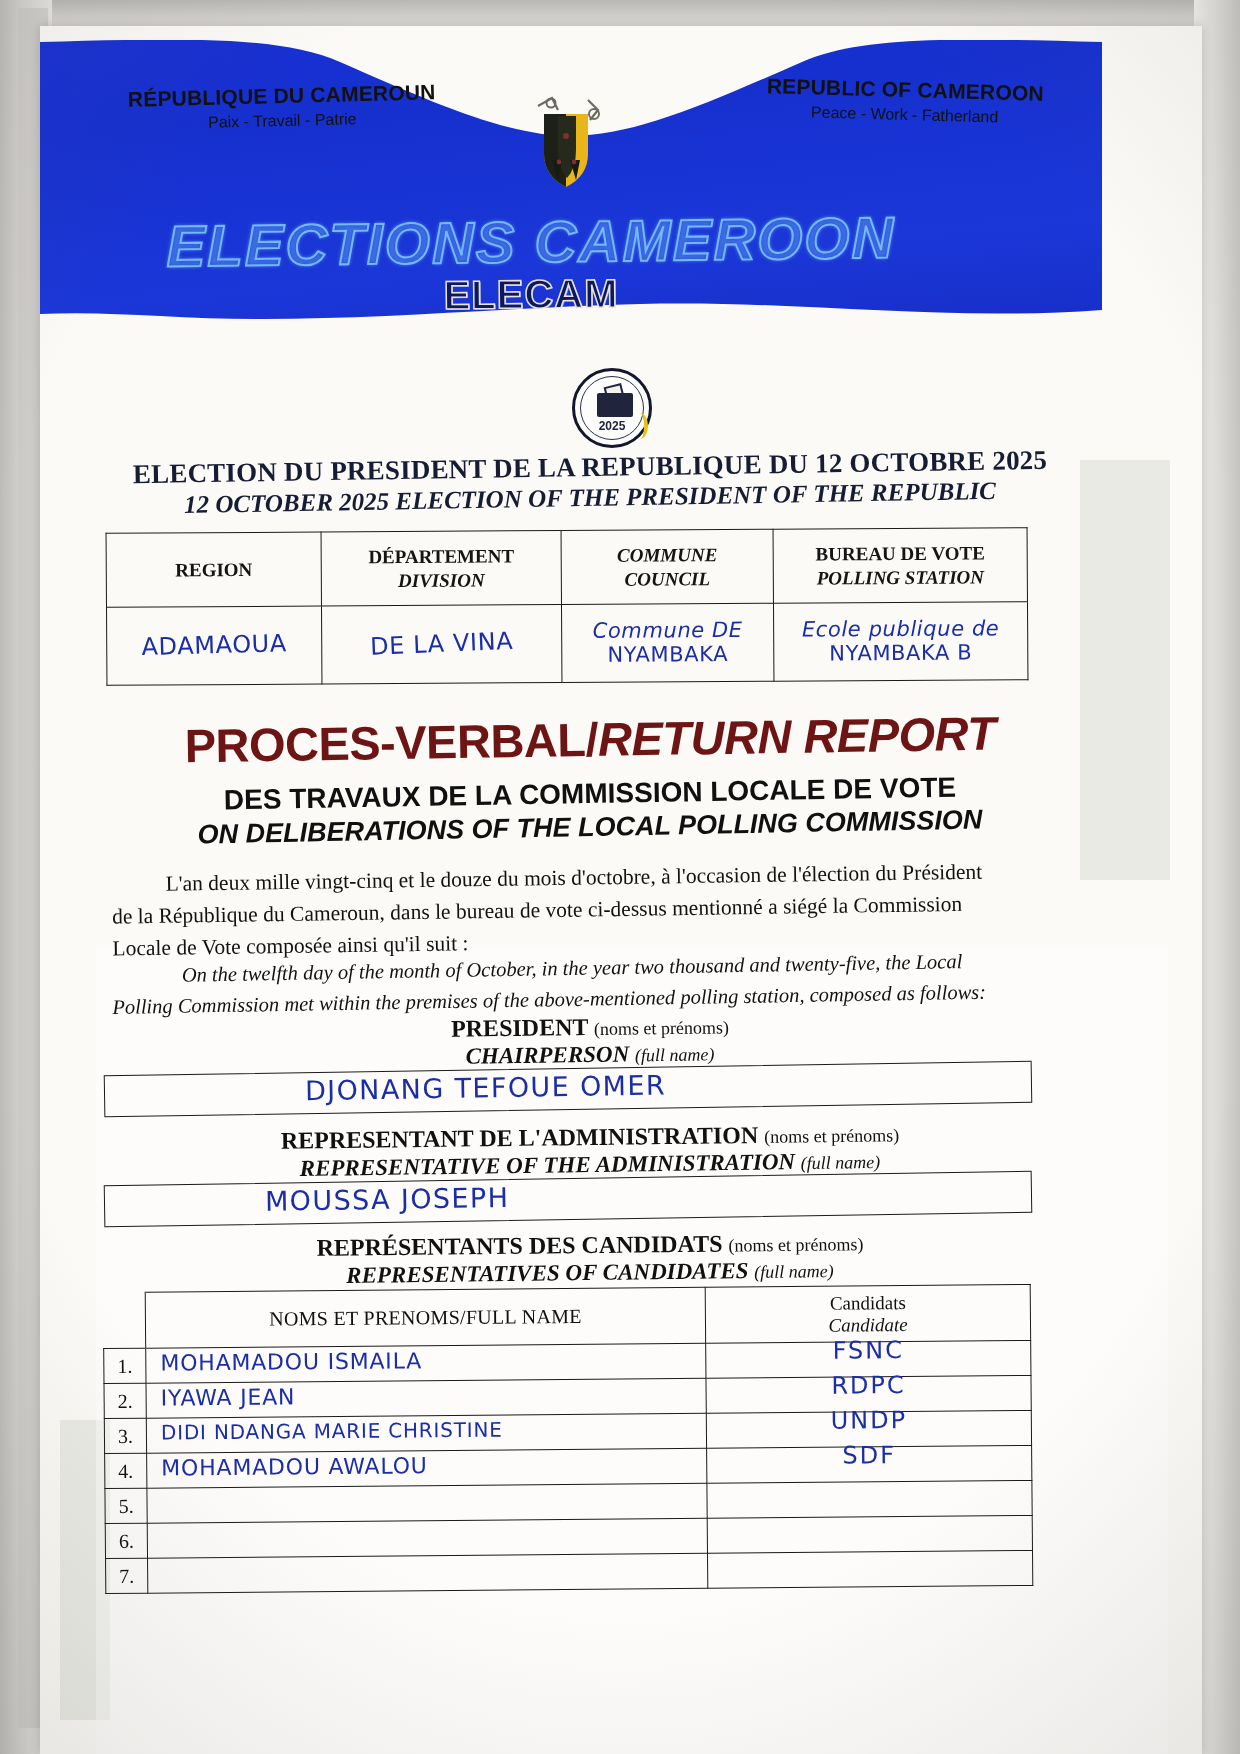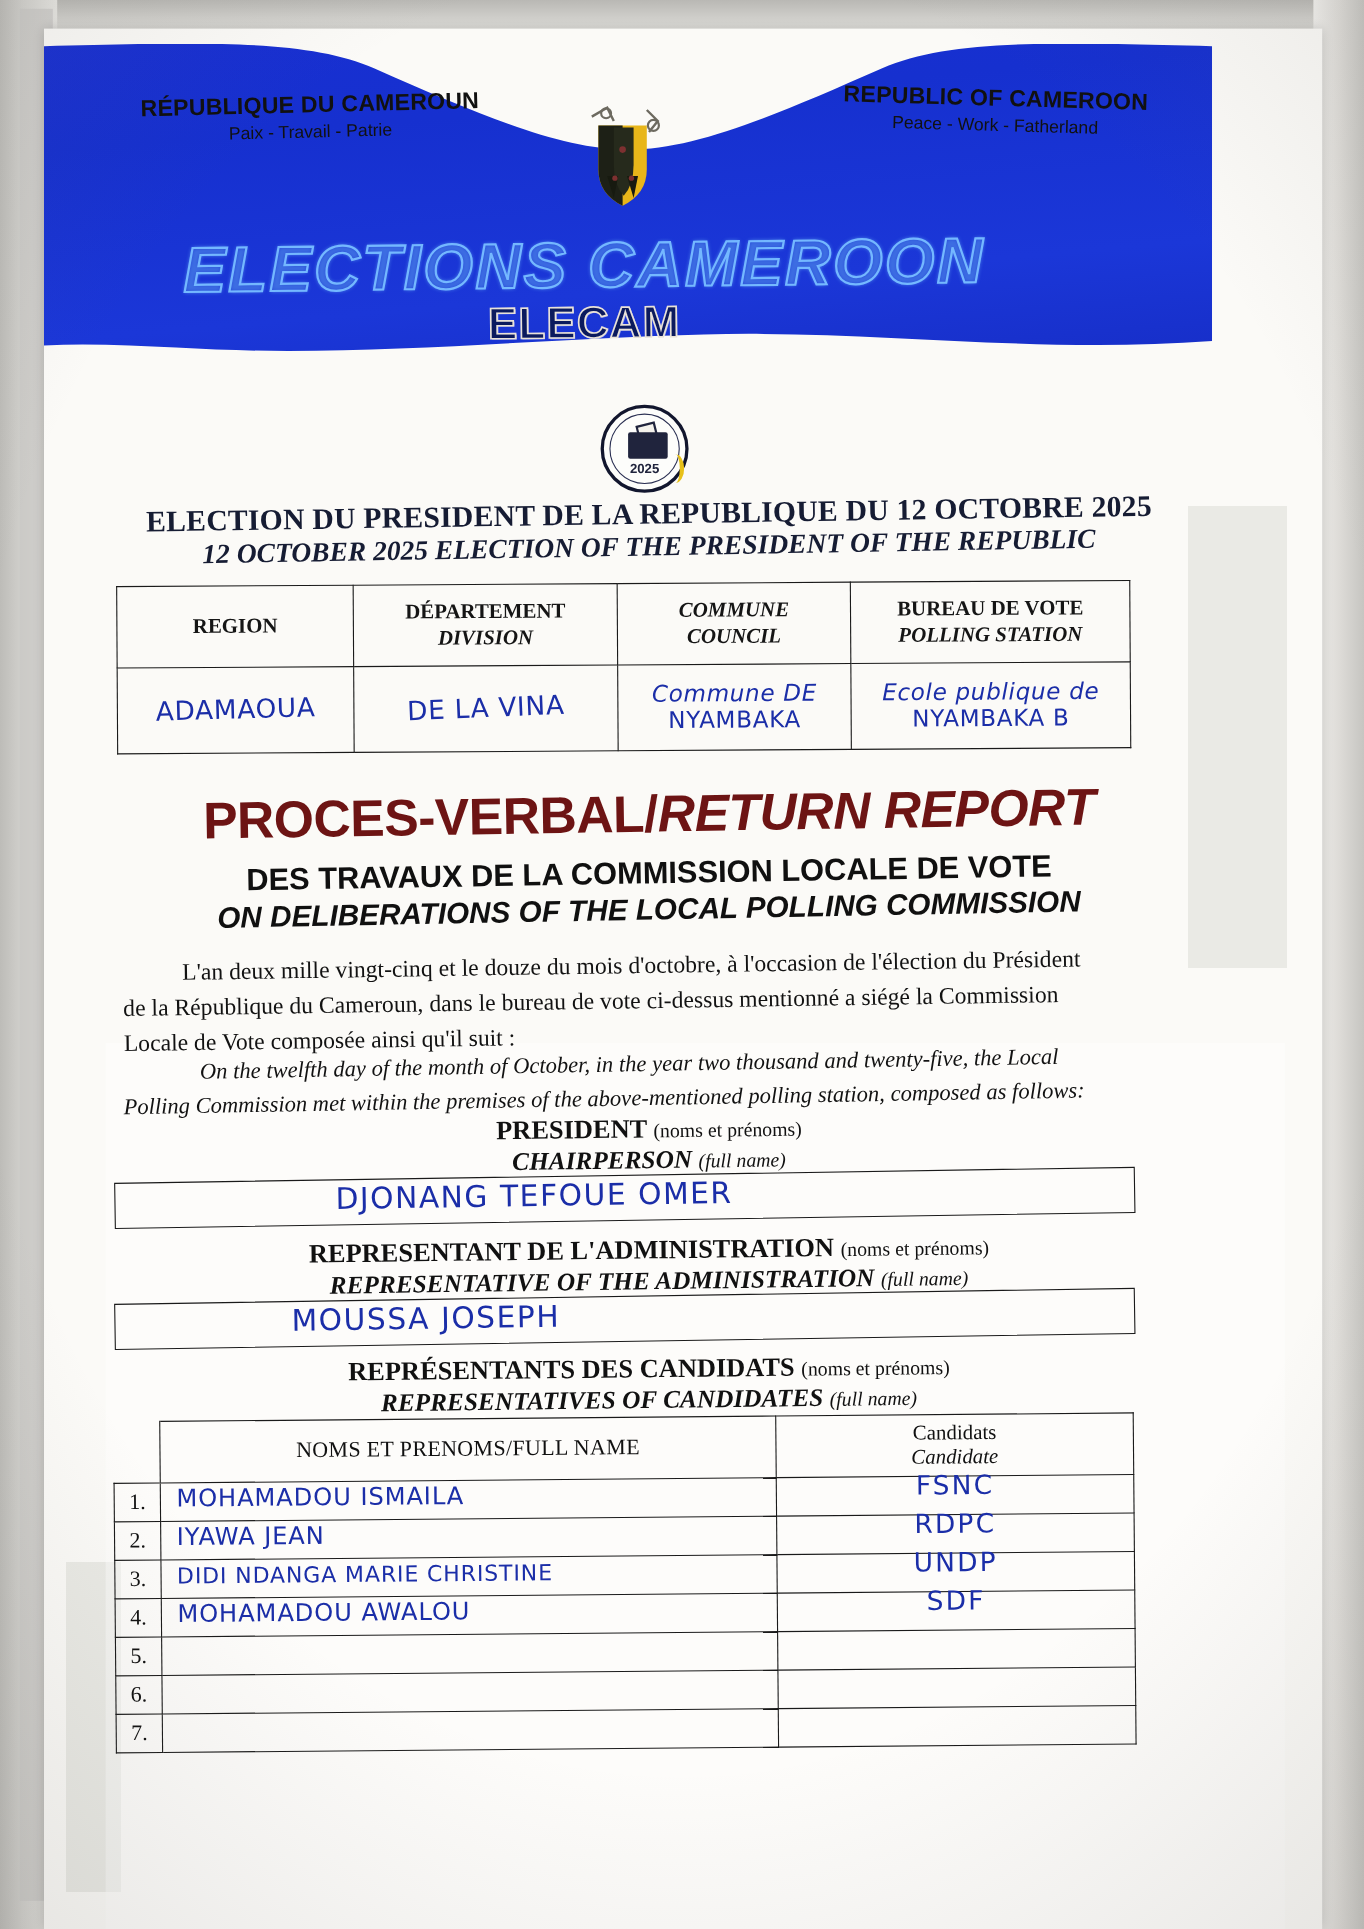--- a/index.html
+++ b/index.html
@@ -100,21 +100,21 @@
     font-family: "Liberation Sans", sans-serif;
     font-weight: bold; font-size: 40px; letter-spacing: 1px;
     color: #0b1a5e;
     -webkit-text-stroke: 1.5px #e9e2d8;
     text-shadow: 1px 1px 0 rgba(255,255,255,.5);
     transform: rotate(-0.6deg);
   }
 
   
   .seal {
-    position: absolute; left: 546px; top: 368px; width: 80px; height: 80px;
+    position: absolute; left: 572px; top: 368px; width: 80px; height: 80px;
     border-radius: 50%;
     border: 3px solid #12162e;
     background: #fdfdfb;
     z-index: 4;
   }
   .seal .ring {
     position:absolute; left:5px; top:5px; right:5px; bottom:5px;
     border-radius:50%; border:1.5px solid #2a2f52;
   }
   .seal .box {

